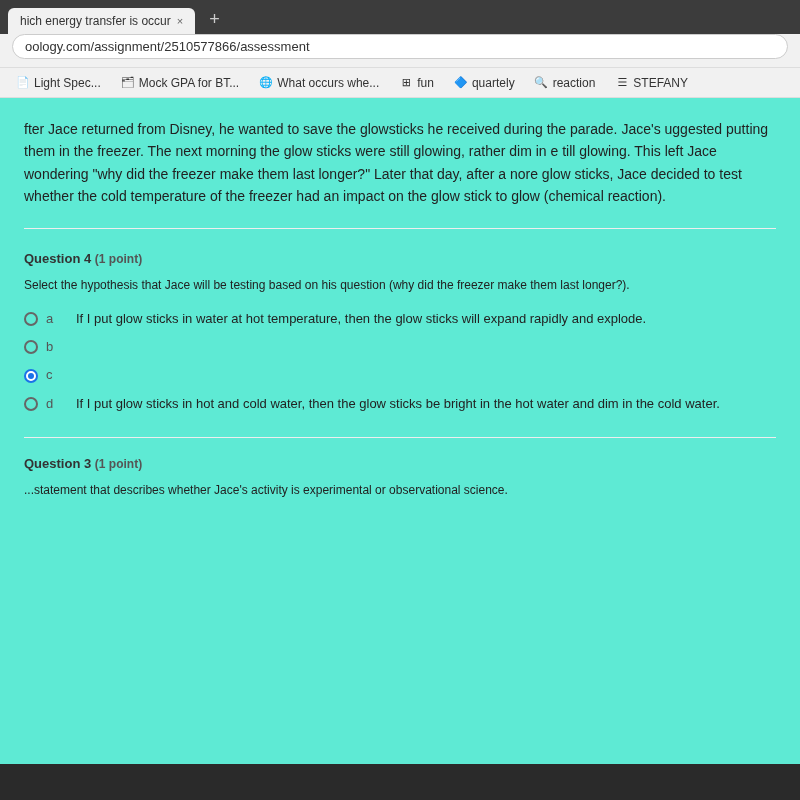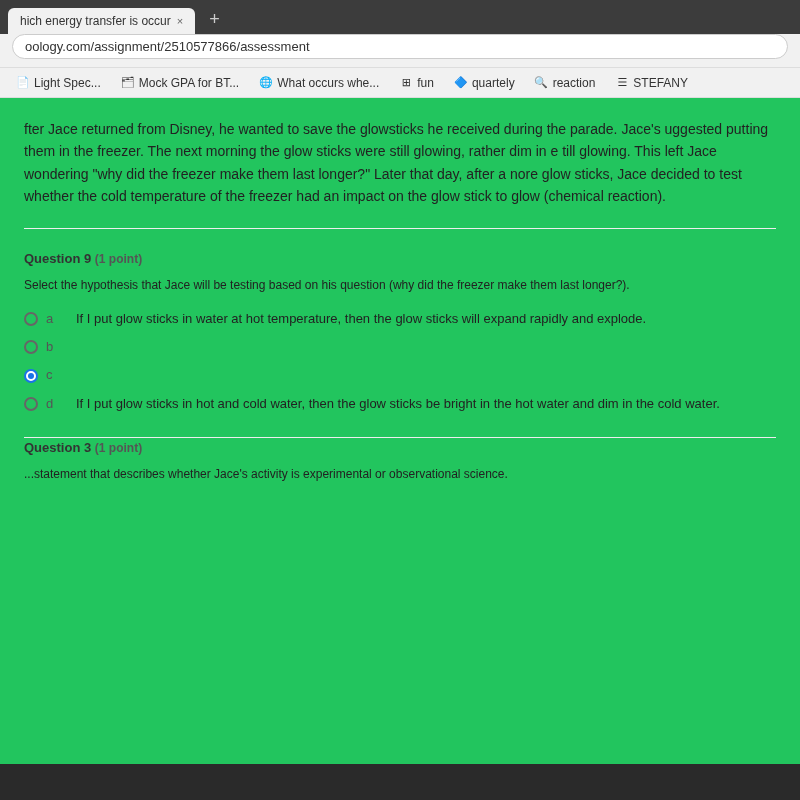--- a/index.html
+++ b/index.html
@@ -87,21 +87,21 @@
       width: 14px;
       height: 14px;
       display: inline-flex;
       align-items: center;
       justify-content: center;
       font-size: 11px;
     }
 
     
     .page-content {
-      background: #22c55e;
+      background: #5eead4;
       height: calc(800px - 36px - 34px - 34px - 30px);
       overflow-y: auto;
       padding: 20px 24px;
       font-size: 14px;
       color: #333;
       line-height: 1.5;
     }
 
     .passage-text {
       font-size: 14px;
@@ -178,20 +178,21 @@
       min-width: 10px;
     }
 
     .option-text {
       font-size: 13px;
       color: #222;
     }
 
     .question3-section {
       border-top: 1px solid #eee;
+      padding-top: 16px;
     }
 
     .points-label {
       color: #555;
       font-weight: bold;
       font-size: 12px;
     }
   </style>
 </head>
 <body>
@@ -240,21 +241,21 @@
   </div>
 
 <div class="page-content">
 
   <div class="passage-text">
     <span>fter Jace returned from Disney, he wanted to save the glowsticks he received during the parade. Jace's uggested putting them in the freezer. The next morning the glow sticks were still glowing, rather dim in e till glowing. This left Jace wondering "why did the freezer make them last longer?" Later that day, after a nore glow sticks, Jace decided to test whether the cold temperature of the freezer had an impact on the glow stick to glow (chemical reaction).</span>
   </div>
 
   <div class="question-section">
     <div class="question-label">
-      <span>Question 9</span>
+      <span>Question 4</span>
       <span class="points-label">(1 point)</span>
     </div>
     <div class="question-text">Select the hypothesis that Jace will be testing based on his question (why did the freezer make them last longer?).</div>
 
     <div class="answer-option">
       <div class="radio-container">
         <div class="radio-btn"></div>
         <span class="option-letter">a</span>
       </div>
       <span class="option-text">If I put glow sticks in water at hot temperature, then the glow sticks will expand rapidly and explode.</span>

